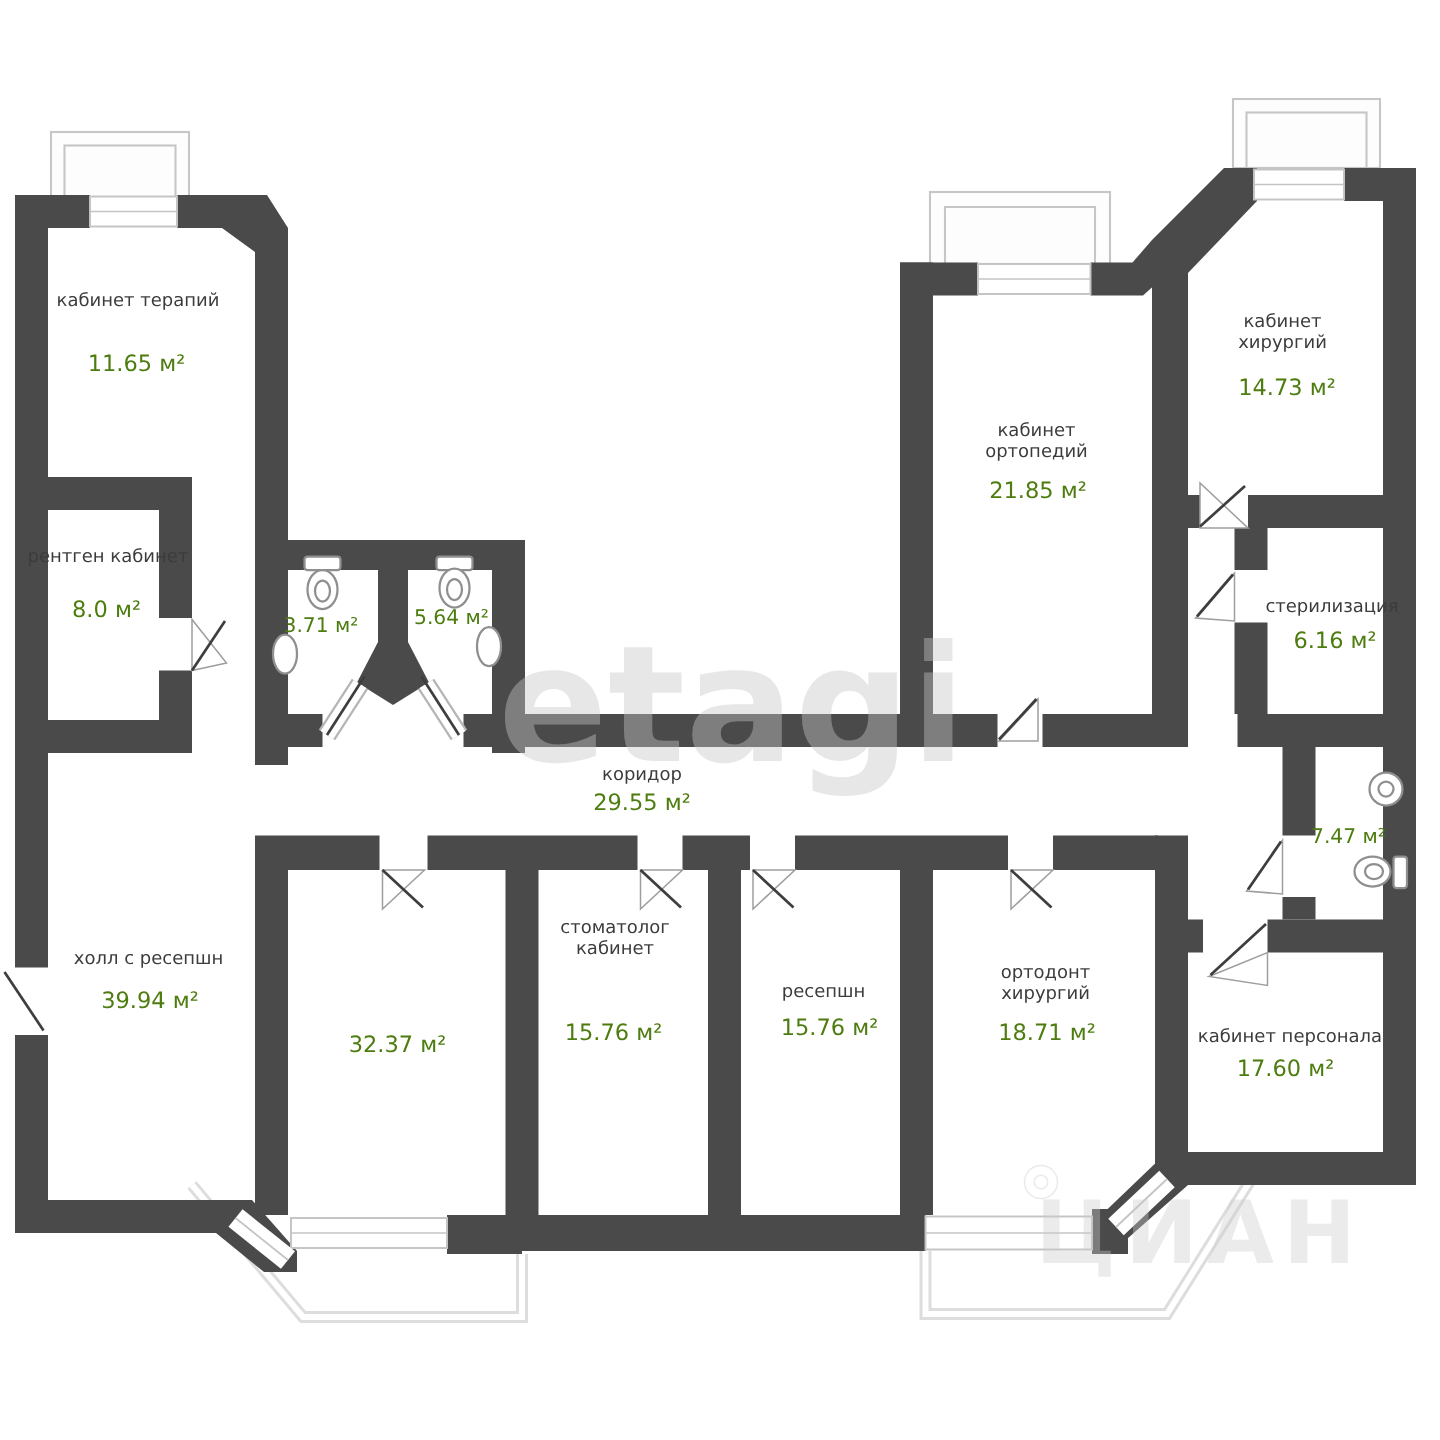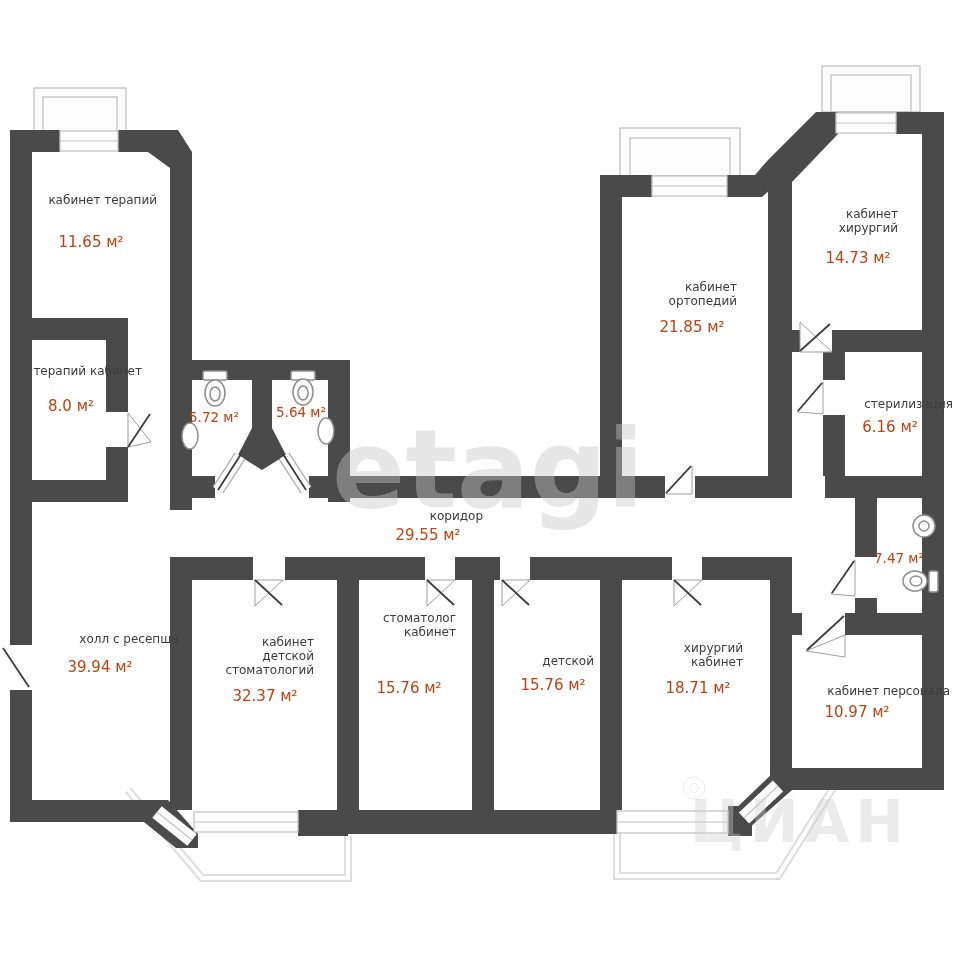--- a/index.html
+++ b/index.html
@@ -1,19 +1,19 @@
 <!DOCTYPE html>
 <html><head>
 <meta charset="utf-8">
 <style>
   html,body{margin:0;padding:0;background:#ffffff;}
   .plan{position:relative;width:960px;height:960px;background:#fff;font-family:"DejaVu Sans","Liberation Sans",sans-serif;overflow:hidden;}
   .plan svg{position:absolute;left:0;top:0;}
-  .nm{position:absolute;transform:translate(-50%,-50%);font-size:12px;color:#3c3c3c;text-align:right;line-height:1.18;}
-  .ar{position:absolute;transform:translate(-50%,-50%);font-size:15px;color:#c2410c;white-space:nowrap;}
+  .nm{position:absolute;transform:translate(-50%,-50%);font-size:12px;color:#3c3c3c;text-align:center;line-height:1.18;}
+  .ar{position:absolute;transform:translate(-50%,-50%);font-size:15px;color:#4d7c0f;white-space:nowrap;}
   .ar.sm{font-size:13.5px;}
 </style>
 </head>
 <body>
 
 <div class="plan">
 <svg width="960" height="960" viewBox="0 0 960 960">
 
   <g fill="none">
     <polyline points="128,790 202,878 348,878 348,836" stroke="#dddddd" stroke-width="8"></polyline>
@@ -197,50 +197,49 @@
       <circle cx="694" cy="788" r="11"></circle>
       <circle cx="694" cy="788" r="4.5"></circle>
     </g>
     <text x="800" y="842" font-size="58" font-weight="bold" letter-spacing="6" fill="#cdcdcd" opacity="0.38" text-anchor="middle">ЦИАН</text>
   </g>
 </svg>
 
   <div class="nm" style="left:92px;top:200px;width:130px">кабинет терапий</div>
   <div class="ar" style="left:91px;top:242px">11.65 м²</div>
 
-  <div class="nm" style="left:72px;top:371px;width:140px">терапий кабинет</div>
+  <div class="nm" style="left:72px;top:371px;width:140px">рентген кабинет</div>
   <div class="ar" style="left:71px;top:406px">8.0 м²</div>
 
-  <div class="ar sm" style="left:214px;top:417px">5.72 м²</div>
+  <div class="ar sm" style="left:214px;top:417px">3.71 м²</div>
   <div class="ar sm" style="left:301px;top:412px">5.64 м²</div>
 
   <div class="nm" style="left:428px;top:516px;width:110px">коридор</div>
   <div class="ar" style="left:428px;top:535px">29.55 м²</div>
 
   <div class="nm" style="left:99px;top:639px;width:160px">холл с ресепшн</div>
   <div class="ar" style="left:100px;top:667px">39.94 м²</div>
 
-  <div class="nm" style="left:262px;top:656px;width:104px">кабинет детской стоматологий</div>
   <div class="ar" style="left:265px;top:696px">32.37 м²</div>
 
   <div class="nm" style="left:410px;top:625px;width:92px">стоматолог кабинет</div>
   <div class="ar" style="left:409px;top:688px">15.76 м²</div>
 
-  <div class="nm" style="left:549px;top:661px;width:90px">детской</div>
+  <div class="nm" style="left:549px;top:661px;width:90px">ресепшн</div>
   <div class="ar" style="left:553px;top:685px">15.76 м²</div>
 
-  <div class="nm" style="left:697px;top:655px;width:92px">хирургий кабинет</div>
+  <div class="nm" style="left:697px;top:655px;width:92px">ортодонт хирургий</div>
   <div class="ar" style="left:698px;top:688px">18.71 м²</div>
 
   <div class="nm" style="left:691px;top:294px;width:92px">кабинет ортопедий</div>
   <div class="ar" style="left:692px;top:327px">21.85 м²</div>
 
   <div class="nm" style="left:855px;top:221px;width:86px">кабинет хирургий</div>
   <div class="ar" style="left:858px;top:258px">14.73 м²</div>
 
   <div class="nm" style="left:888px;top:404px;width:130px">стерилизация</div>
   <div class="ar" style="left:890px;top:427px">6.16 м²</div>
 
   <div class="ar sm" style="left:899px;top:558px">7.47 м²</div>
 
   <div class="nm" style="left:860px;top:691px;width:180px">кабинет персонала</div>
-  <div class="ar" style="left:857px;top:712px">10.97 м²</div>
+  <div class="ar" style="left:857px;top:712px">17.60 м²</div>
 </div>
 
 </body></html>

